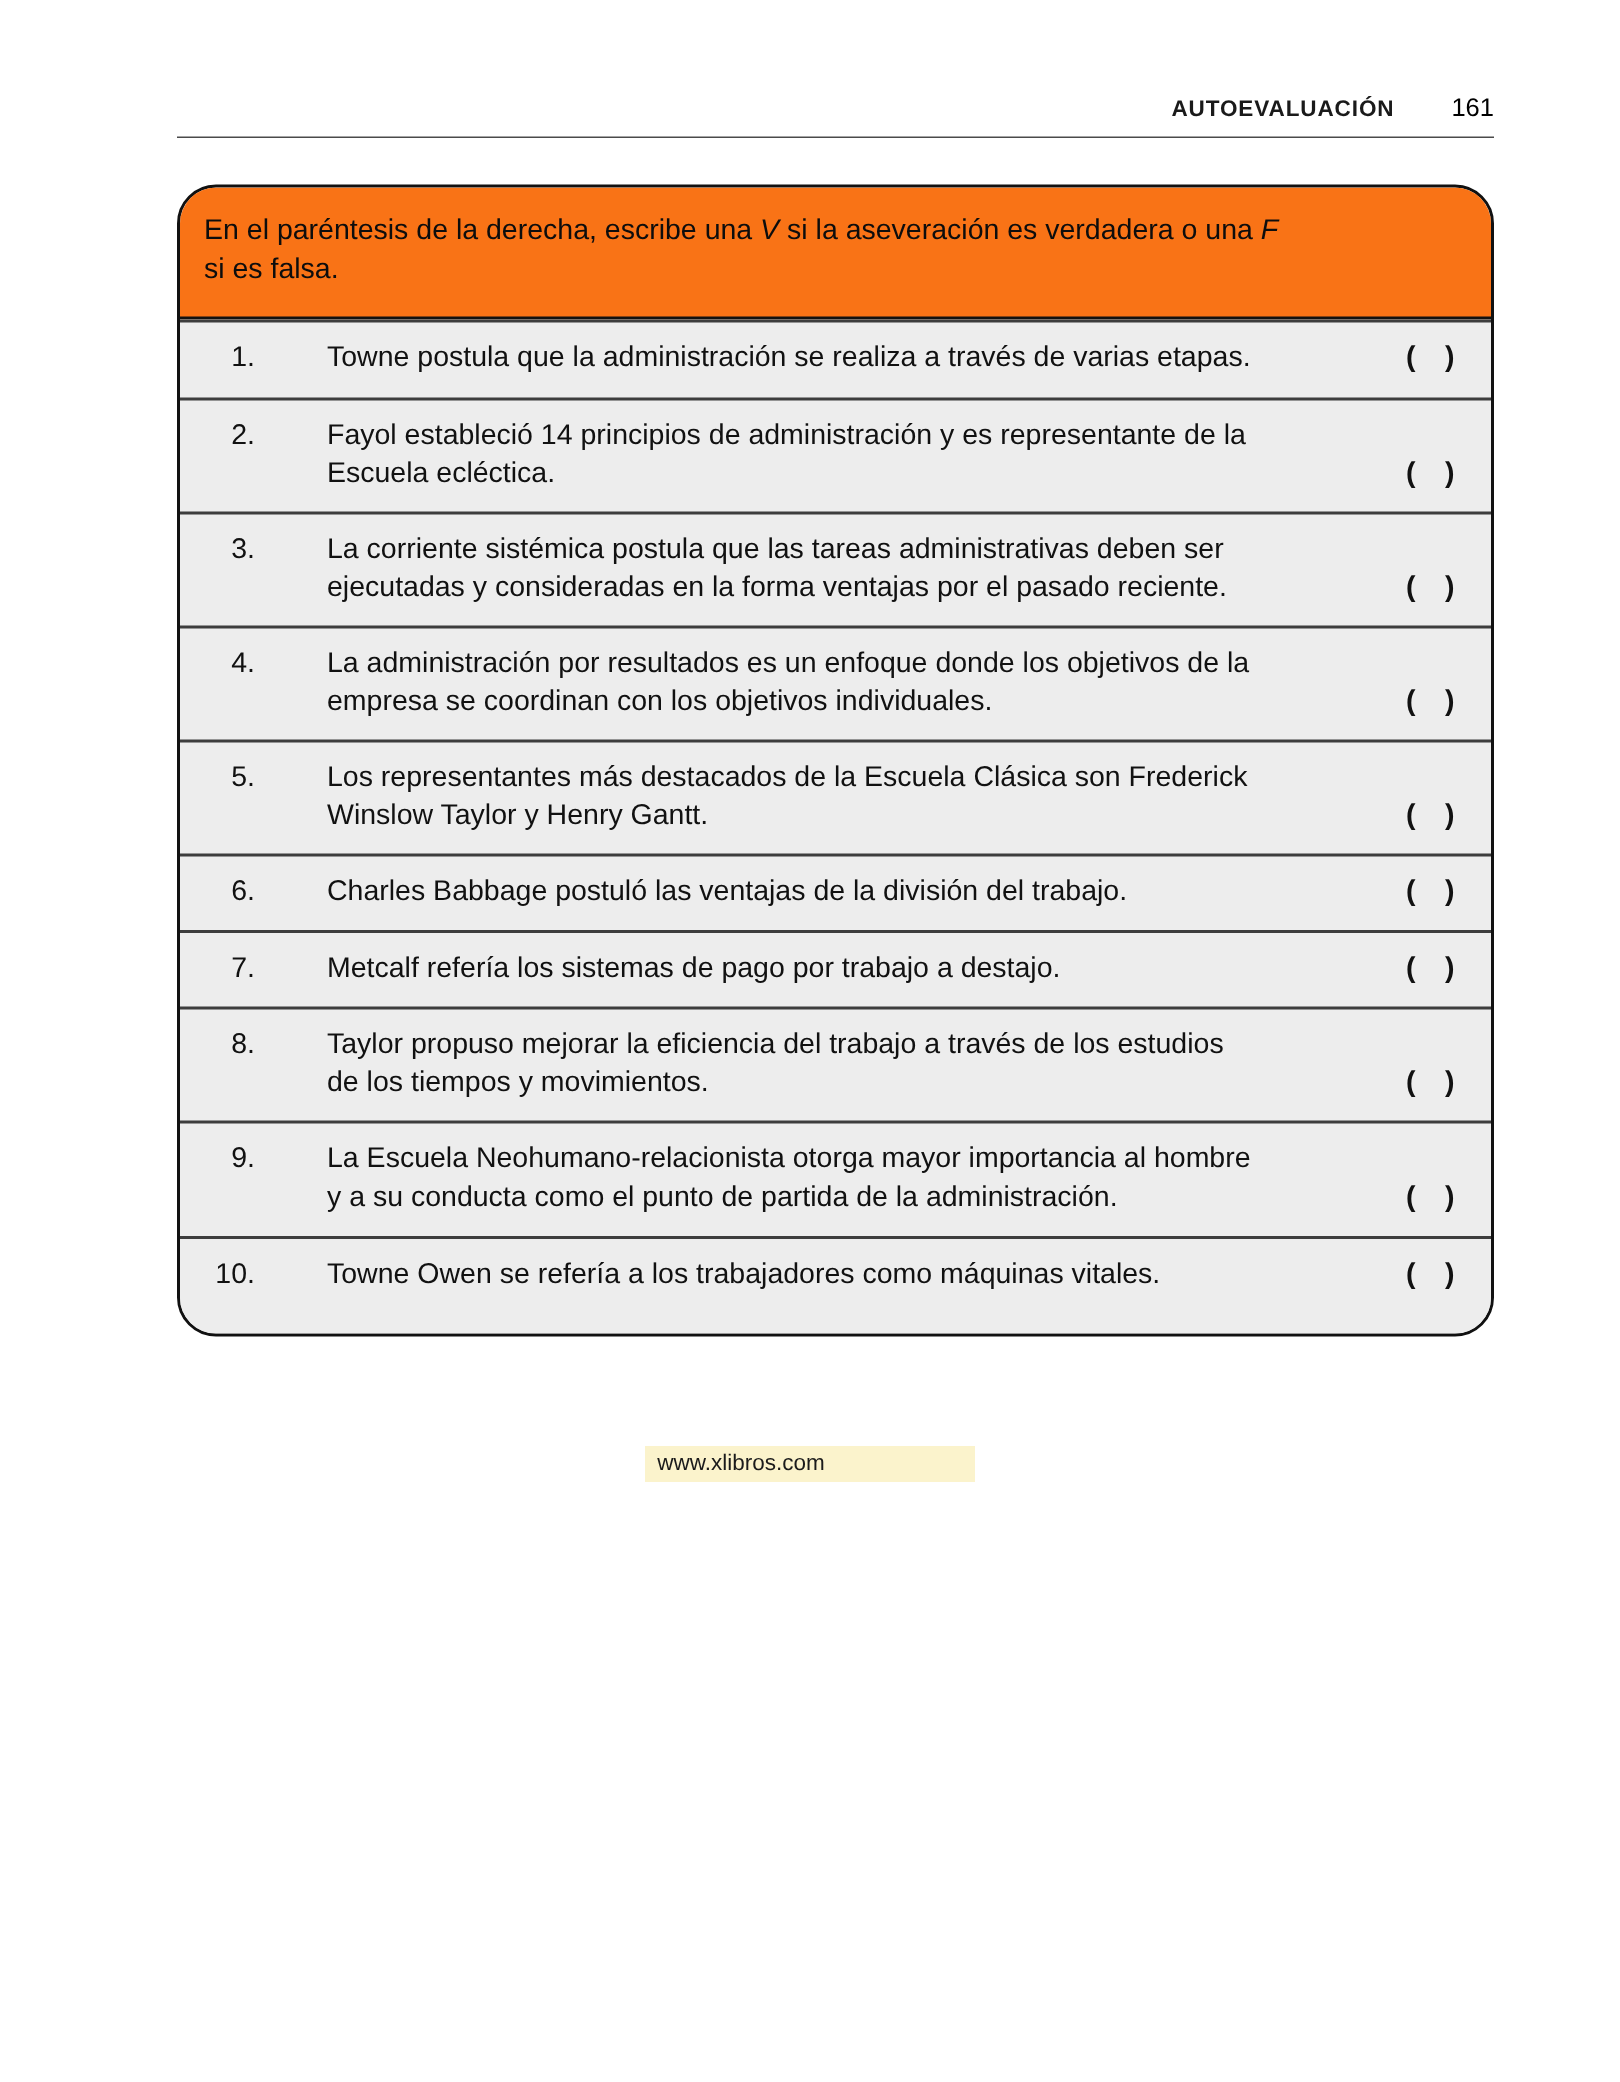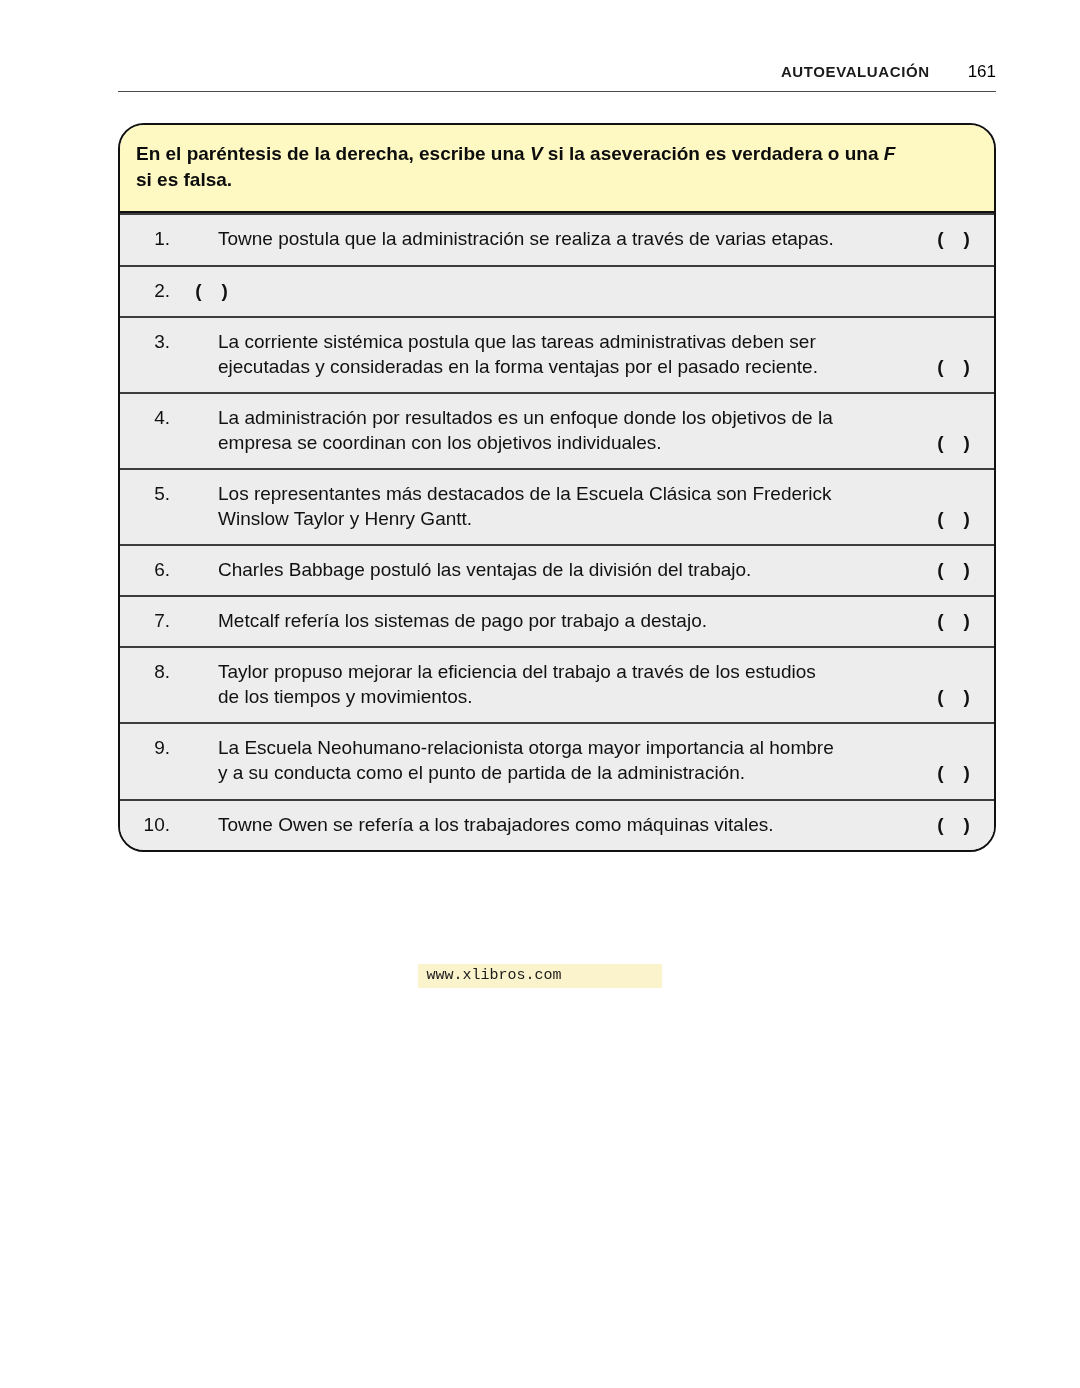--- a/index.html
+++ b/index.html
@@ -30,23 +30,23 @@
   
   .quiz-box {
     position: absolute;
     top: 123px; left: 118px; width: 878px;
     border: 2px solid #111;
     border-radius: 26px;
     overflow: hidden;
     background: #ededed;
   }
   .quiz-header {
-    background: #fef9c3;
+    background: #f97316;
     padding: 16px 20px 18px 16px;
-    font-size: 19px; font-weight: 700; line-height: 1.38;
+    font-size: 19px; font-weight: 400; line-height: 1.38;
     color: #0d0d0d;
     border-bottom: 2px solid #111;
   }
   .quiz-header .vf { font-style: italic; }
 
   .quiz-row {
     background: #ededed;
     display: flex;
     align-items: stretch;
     padding: 11px 12px 13px 12px;
@@ -64,31 +64,31 @@
     align-self: flex-start;
     margin-left: 40px;
   }
   .quiz-row .parens {
     flex: none; width: 62px; text-align: center;
     font-weight: 700;
     align-self: flex-end;
     padding-left: 6px;
     letter-spacing: 1px;
   }
-  .quiz-row:last-of-type { padding-bottom: 13px; }
+  .quiz-row:last-of-type { padding-bottom: 27px; }
 
   
   .footer {
     position: absolute;
     left: 0; right: 0; bottom: 16px;
     text-align: center;
   }
   .footer .wm {
     display: inline-block;
-    font-family: Liberation Mono, monospace;
+    font-family: Liberation Sans, sans-serif;
     font-size: 15px;
     color: #1b1b1b;
     background: #fbf3cc;
     padding: 3px 8px 4px 8px;
     border-right: 92px solid #fbf3cc;
   }
 </style>
 </head>
 <body>
 
@@ -107,20 +107,22 @@
     </div>
 
     <div class="quiz-row">
       <span class="num">1.</span>
       <span class="txt">Towne postula que la administración se realiza a través de varias etapas.</span>
       <span class="parens">(&nbsp;&nbsp;&nbsp;)</span>
     </div>
 
     <div class="quiz-row">
       <span class="num">2.</span>
+      <span class="txt">Fayol estableció 14 principios de administración y es representante de la
+Escuela ecléctica.</span>
       <span class="parens">(&nbsp;&nbsp;&nbsp;)</span>
     </div>
 
     <div class="quiz-row">
       <span class="num">3.</span>
       <span class="txt">La corriente sistémica postula que las tareas administrativas deben ser
 ejecutadas y consideradas en la forma ventajas por el pasado reciente.</span>
       <span class="parens">(&nbsp;&nbsp;&nbsp;)</span>
     </div>
 

